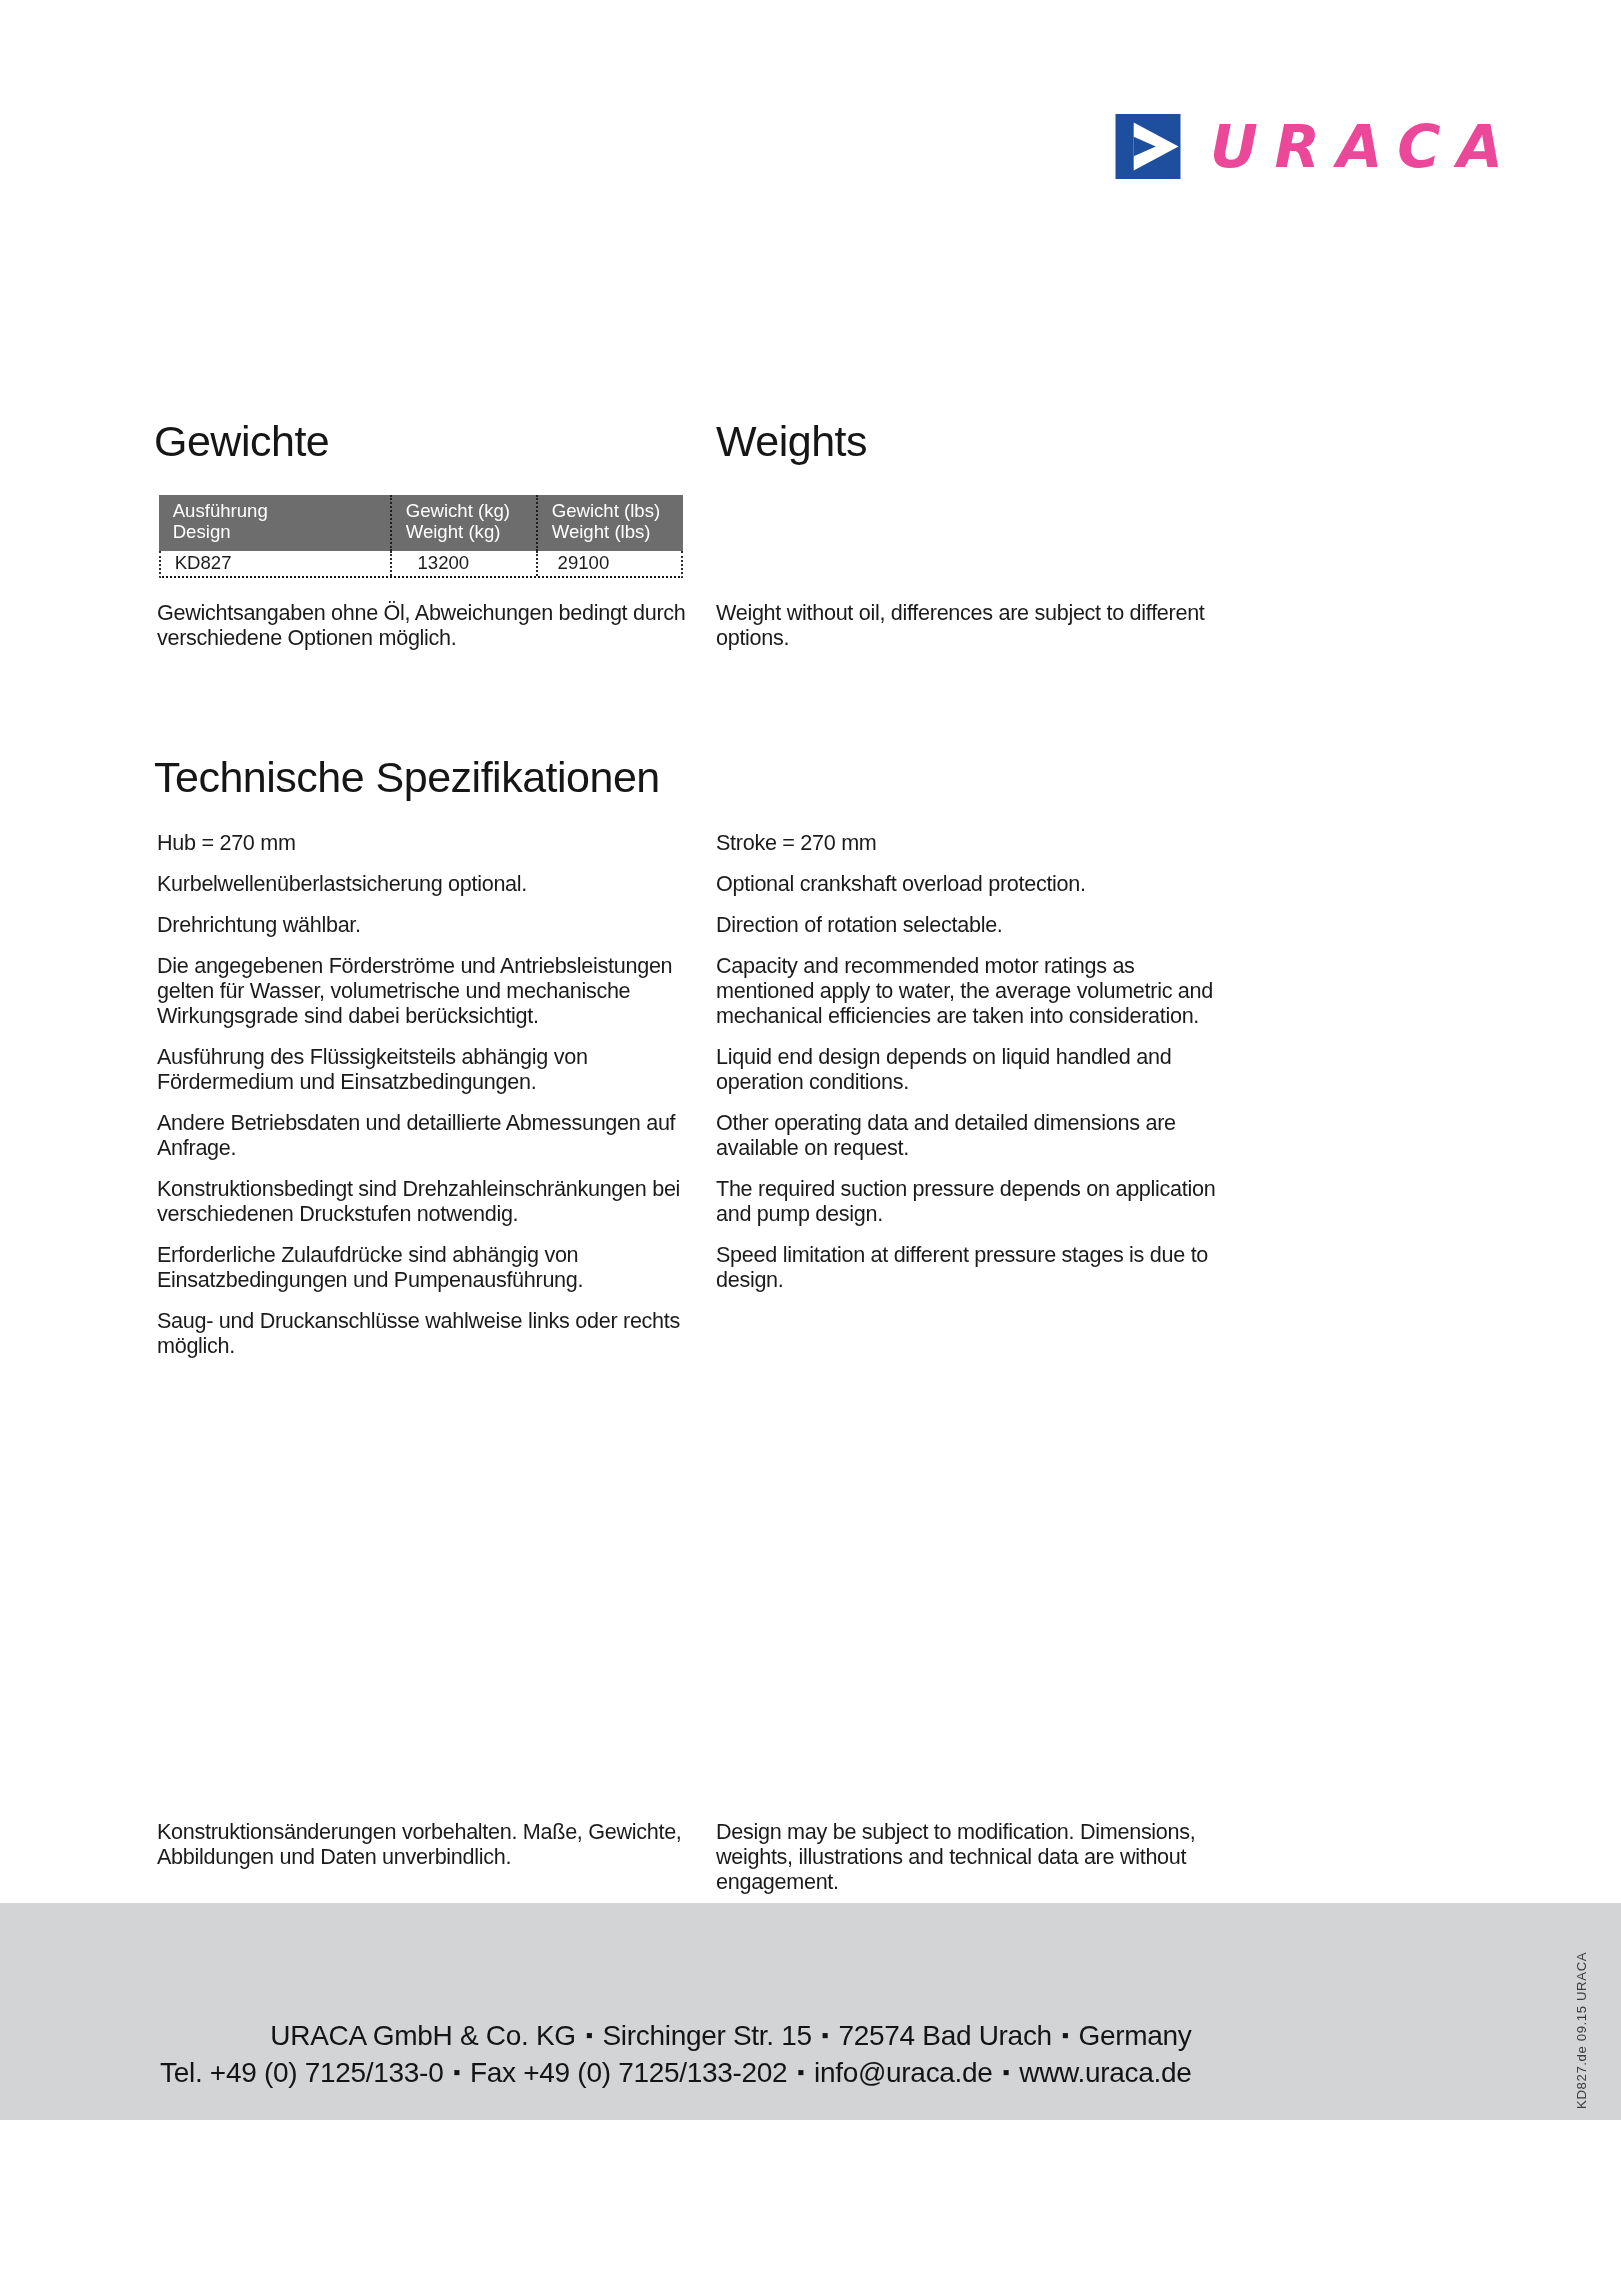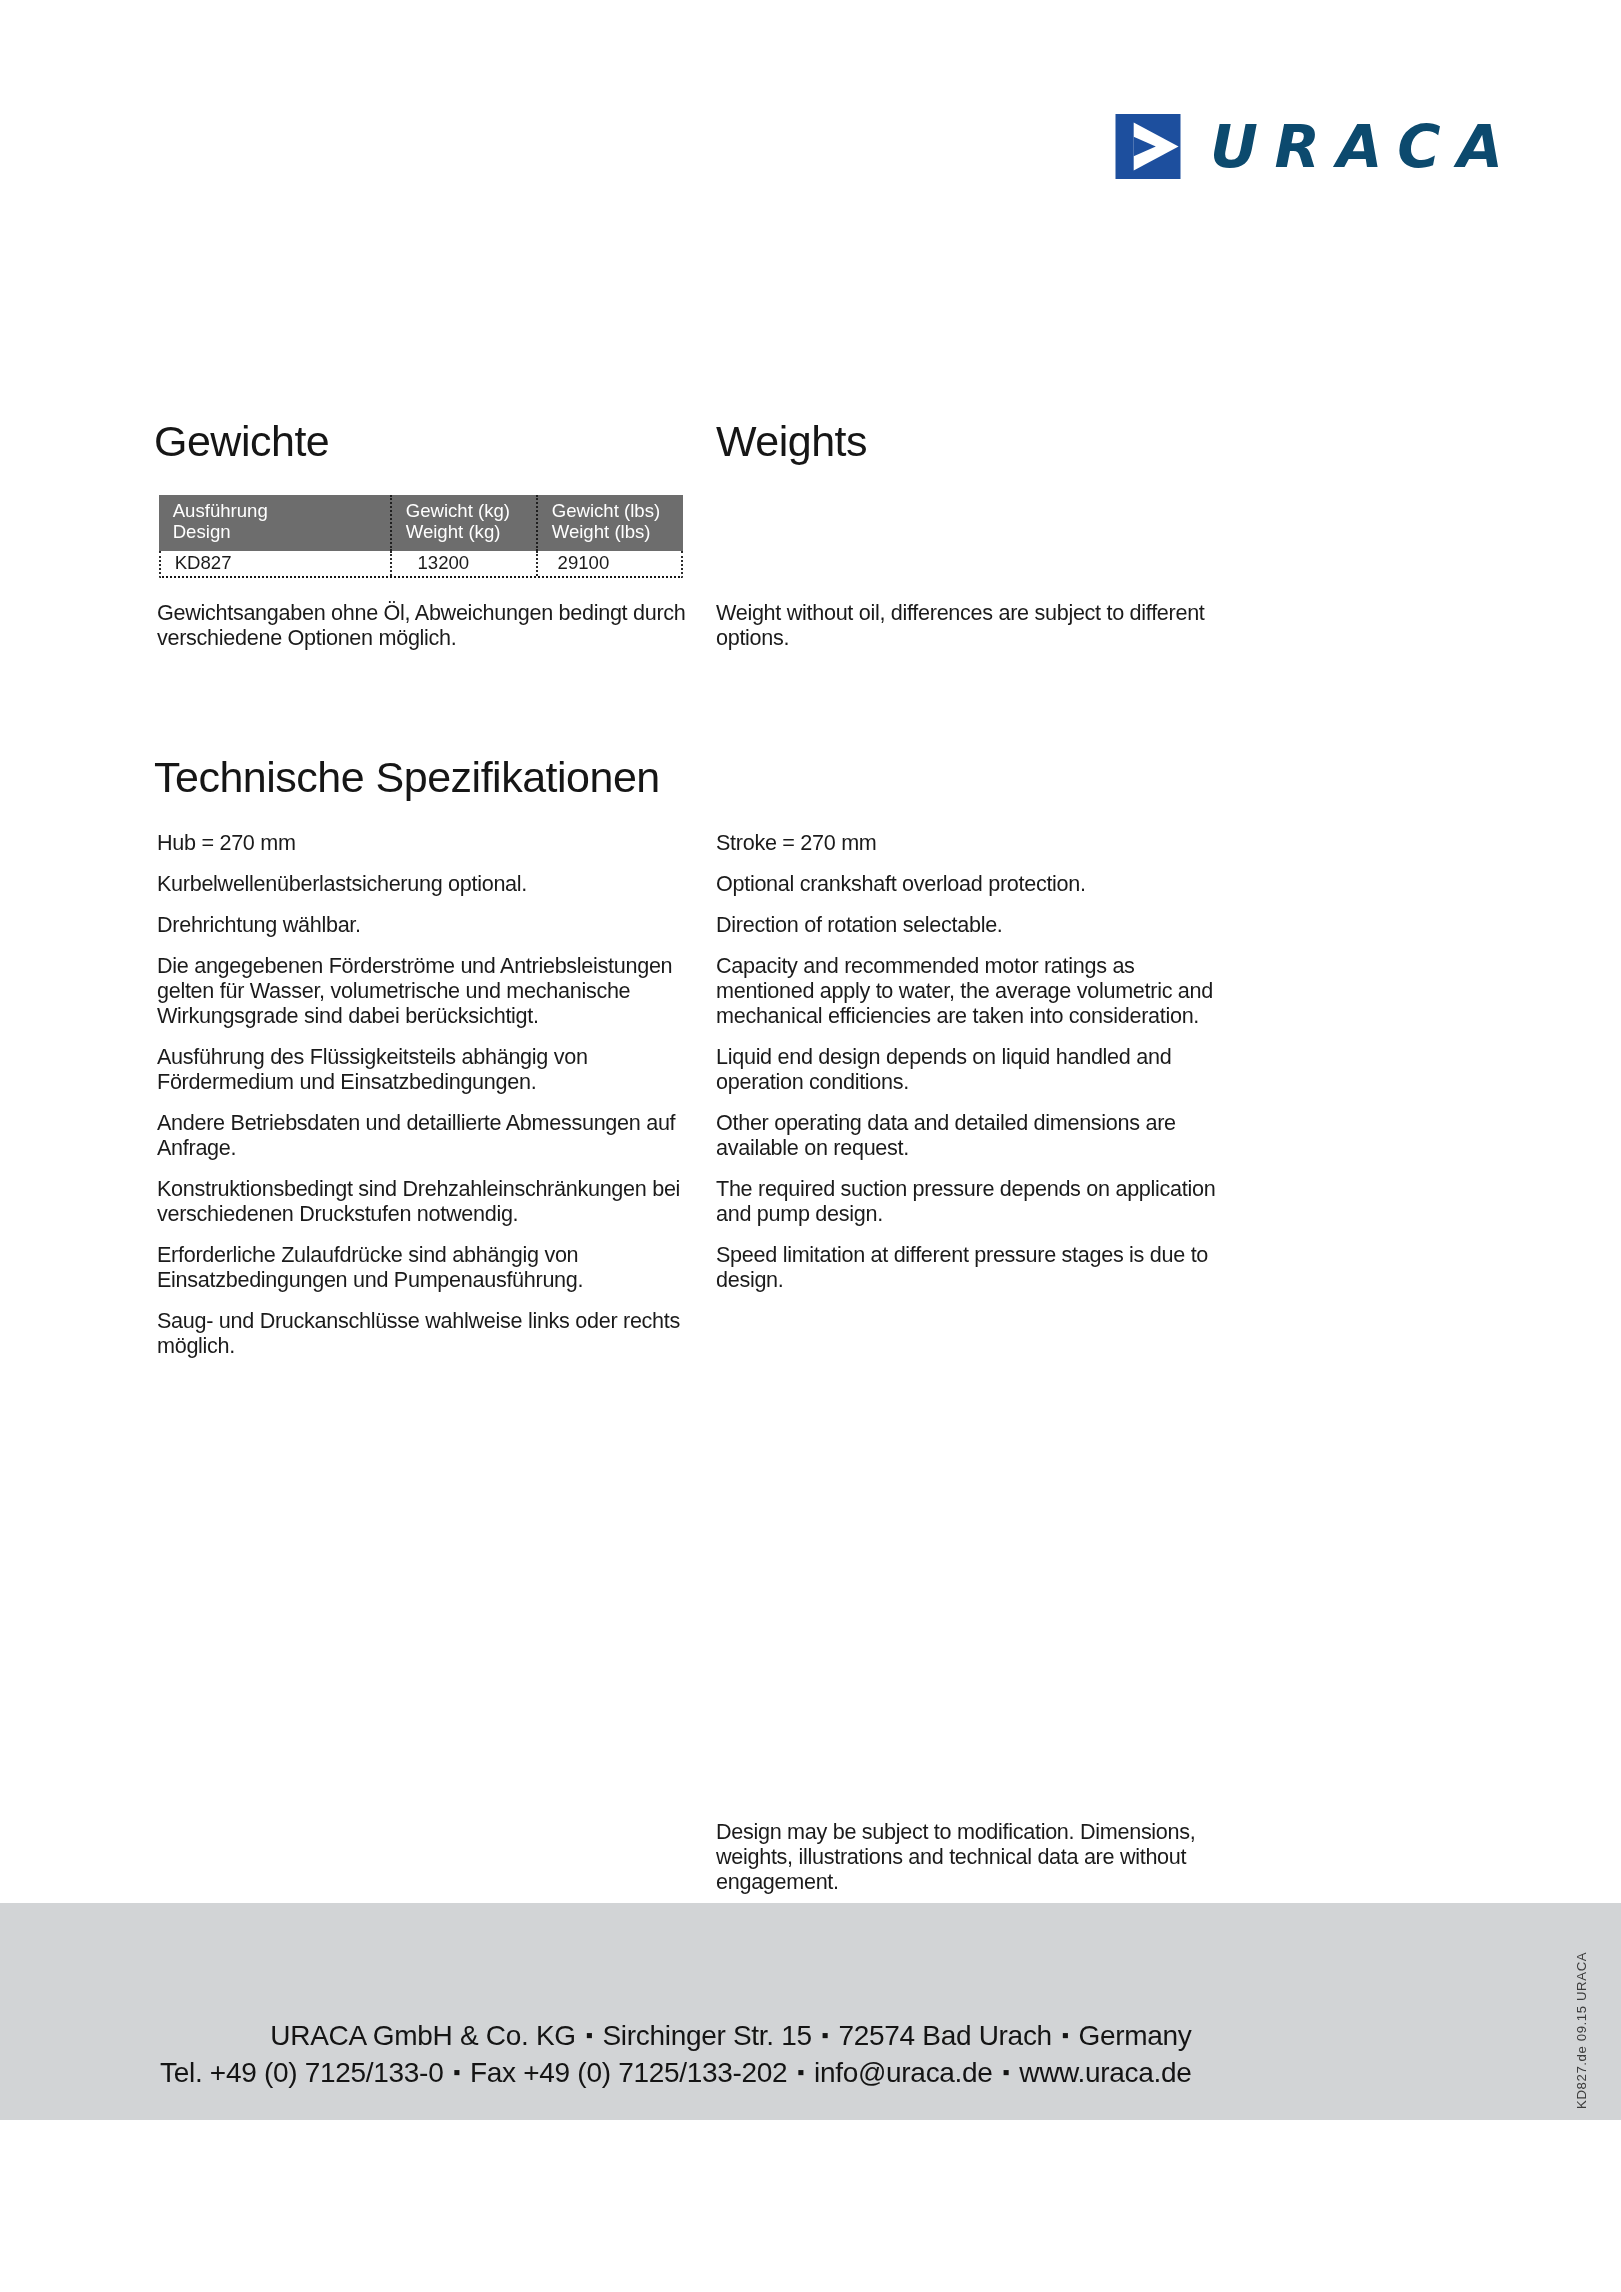--- a/index.html
+++ b/index.html
@@ -9,21 +9,21 @@
     font-family:"Liberation Sans", sans-serif; color:#1b1b1b;
   }
   .abs { position:absolute; }
 
   
   .logo { left:1115px; top:114px; display:flex; align-items:center; }
   .logo-square { width:66px; height:65px; display:block; }
   .wordmark {
     margin-left:29px; font-family:"DejaVu Sans", sans-serif;
     font-style:italic; font-weight:700; font-size:59px; line-height:1;
-    letter-spacing:16.7px; color:#0c4a6e; white-space:nowrap;
+    letter-spacing:16.7px; color:#ec4899; white-space:nowrap;
   }
 
   
   .doc-heading {
     margin:0; font-size:43px; font-weight:400; line-height:47px;
     letter-spacing:-0.5px; color:#161616; white-space:nowrap;
   }
 
   
   .body-text { font-size:21.6px; line-height:25px; letter-spacing:-0.3px; }
@@ -117,20 +117,21 @@
     <p>Stroke = 270 mm</p>
     <p>Optional crankshaft overload protection.</p>
     <p>Direction of rotation selectable.</p>
     <p>Capacity and recommended motor ratings as mentioned apply to water, the average volumetric and mechanical efficiencies are taken into consideration.</p>
     <p>Liquid end design depends on liquid handled and operation conditions.</p>
     <p>Other operating data and detailed dimensions are available on request.</p>
     <p>The required suction pressure depends on application and pump design.</p>
     <p>Speed limitation at different pressure stages is due to design.</p>
   </div>
 
+  <p class="abs body-text note" style="left:157px; top:1819px; width:559px;">Konstruktionsänderungen vorbehalten. Maße, Gewichte, Abbildungen und Daten unverbindlich.</p>
   <p class="abs body-text note" style="left:716px; top:1819px; width:534px;">Design may be subject to modification. Dimensions, weights, illustrations and technical data are without engagement.</p>
 
   <div class="abs footer-band"></div>
 
   <div class="abs addr">
     <div>
       <span>URACA GmbH &amp; Co. KG</span><span class="sep">▪</span><span>Sirchinger Str. 15</span><span class="sep">▪</span><span>72574 Bad Urach</span><span class="sep">▪</span><span>Germany</span>
     </div>
     <div>
       <span>Tel. +49 (0) 7125/133-0</span><span class="sep">▪</span><span>Fax +49 (0) 7125/133-202</span><span class="sep">▪</span><span>info@uraca.de</span><span class="sep">▪</span><span>www.uraca.de</span>

